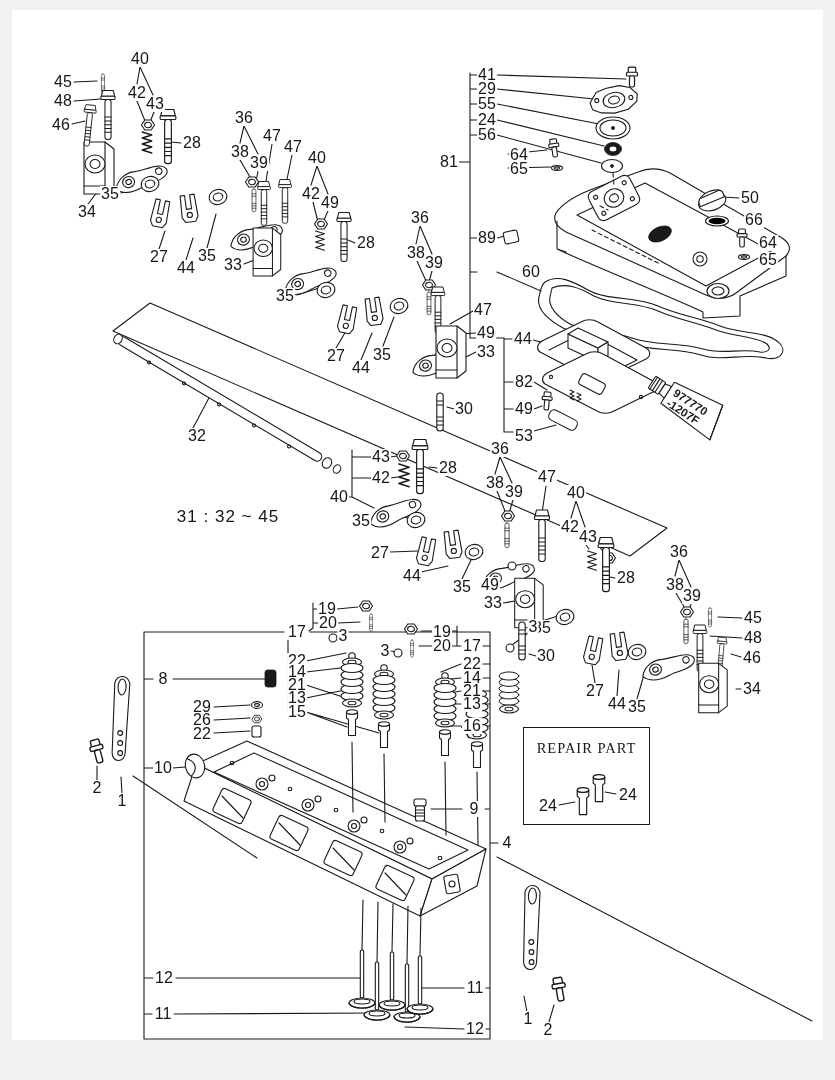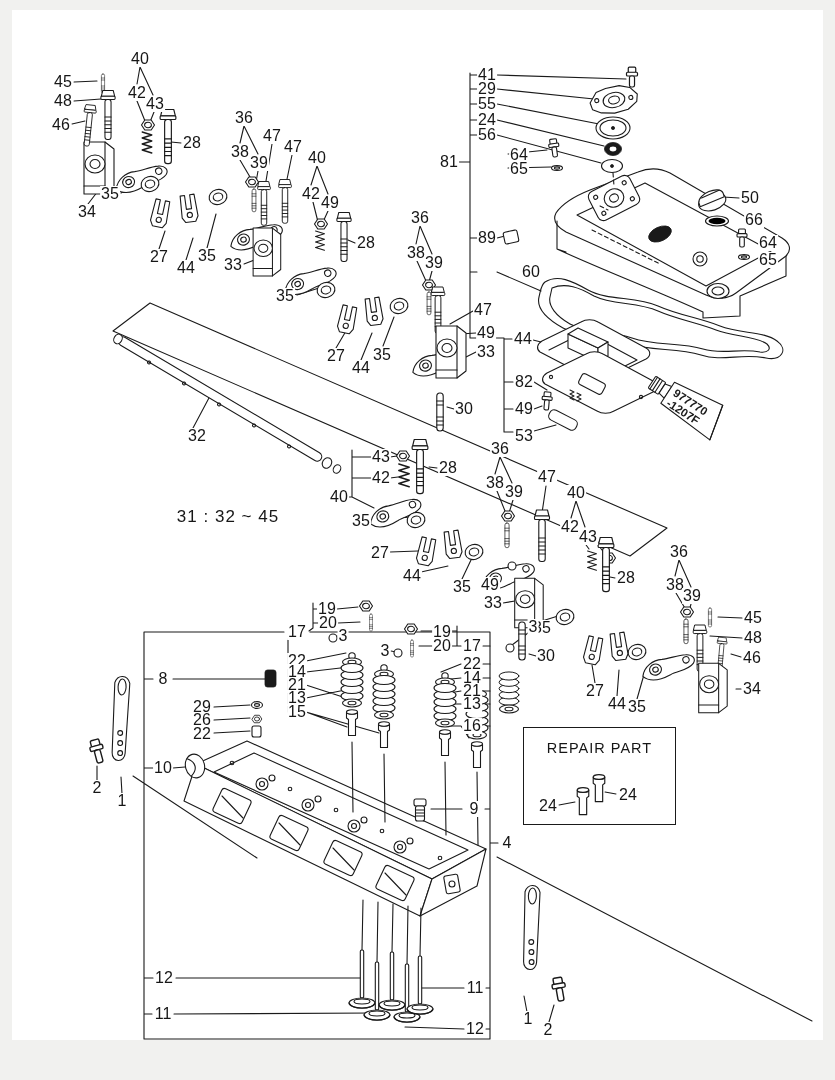--- a/index.html
+++ b/index.html
@@ -8,22 +8,22 @@
   .paper{position:absolute;left:12px;top:10px;width:811px;height:1030px;background:#ffffff;}
   svg.art{position:absolute;left:0;top:0;}
   svg .ln{fill:none;stroke:#1a1a1a;stroke-width:1.1;stroke-linecap:round;stroke-linejoin:round;}
   svg .pt{fill:#ffffff;stroke:#1a1a1a;stroke-width:1.1;stroke-linecap:round;stroke-linejoin:round;}
   svg .dk{fill:#1a1a1a;stroke:#1a1a1a;stroke-width:0.8;}
   svg text{stroke:none;fill:#1a1a1a;font-family:"Liberation Sans",sans-serif;font-weight:bold;}
   .co{position:absolute;transform:translate(-50%,-50%);font-size:16px;line-height:1;
       color:#161616;background:#ffffff;padding:0 1px;white-space:nowrap;}
   .caption{position:absolute;transform:translate(-50%,-50%);font-size:17px;color:#161616;
       letter-spacing:1px;white-space:nowrap;}
-  .repair-box{position:absolute;left:523px;top:727px;width:153px;height:98px;
-      border:1.6px solid #1a1a1a;box-sizing:border-box;background:transparent;}
+  .repair-box{position:absolute;left:523px;top:727px;width:127px;height:98px;
+      border:1.6px solid #1a1a1a;box-sizing:border-box;background:transparent;font-family:Liberation Serif, serif;}
   .repair-box .rp-label{margin-top:12px;text-align:center;font-size:14.5px;color:#161616;
       letter-spacing:1px;}
 </style>
 </head>
 <body>
 
 <div class="page">
   <div class="paper"></div>
 
   <svg class="art" width="835" height="1080" viewBox="0 0 835 1080">

